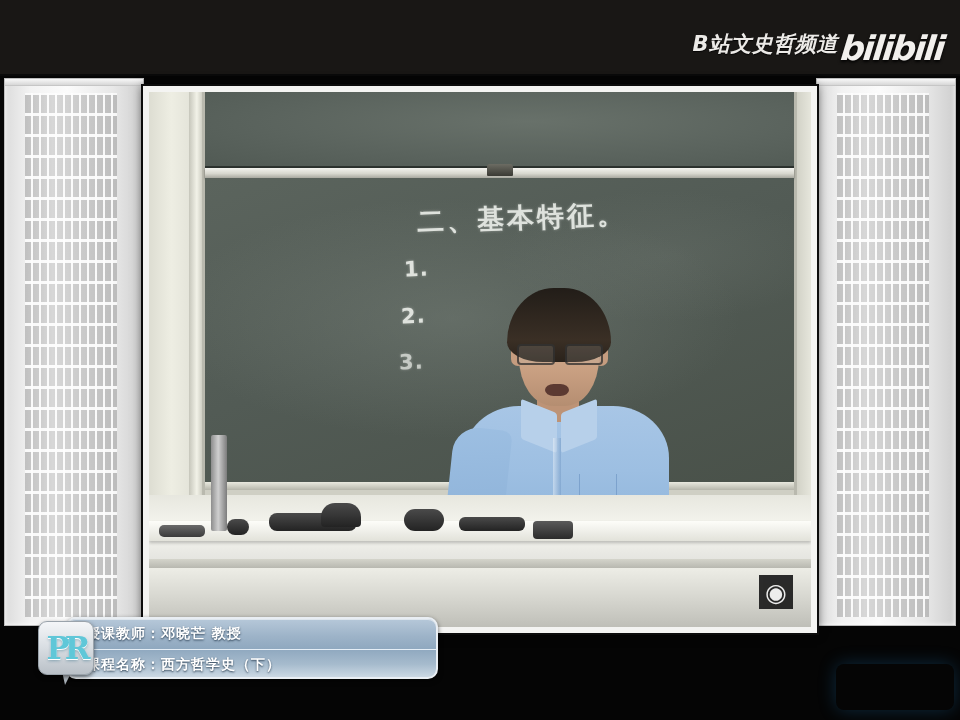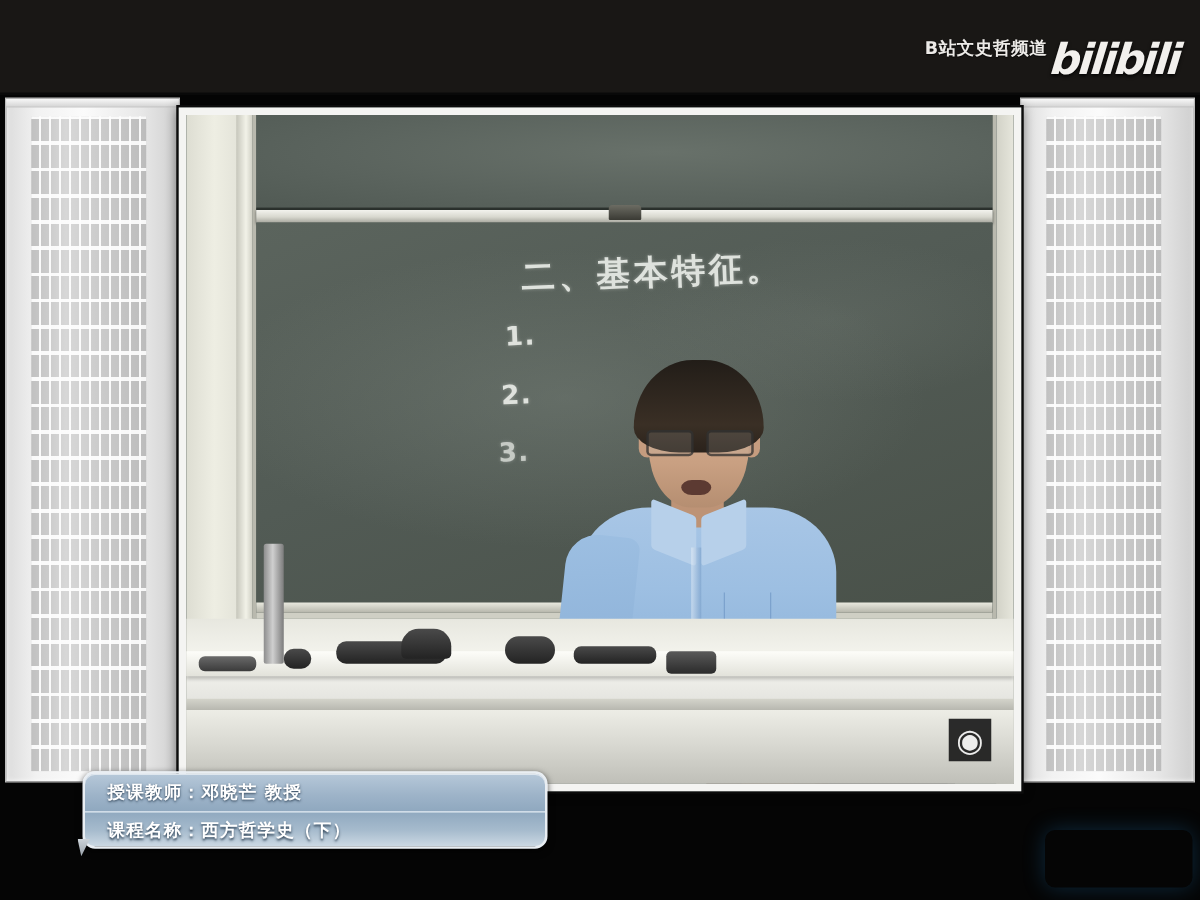--- a/index.html
+++ b/index.html
@@ -15,23 +15,24 @@
 
   
   .top-banner{
     position:absolute; left:0; top:0; width:960px; height:76px;
     background:#191715;
     border-bottom:2px solid #0a0a0a;
     overflow:hidden;
   }
   .channel-title{
     position:absolute; right:122px; top:30px;
-    font-size:14px; font-weight:bold; color:#eceae7;
+    font-size:21px; font-weight:bold; color:#eceae7;
     letter-spacing:0.5px; white-space:nowrap;
     text-shadow:0 1px 1px rgba(0,0,0,.8);
+    font-style:italic;
   }
   .date-stamp{
     position:absolute; right:10px; top:12px;
     font-size:26px; font-weight:bold; color:#c9bfae;
     letter-spacing:-1px; white-space:nowrap;
     font-family:"DejaVu Sans","Liberation Sans",sans-serif;
     text-shadow:0 1px 2px rgba(0,0,0,.9);
     opacity:.92;
   }
   .bili-logo{
@@ -446,17 +447,20 @@
   <div class="caption-wrap">
     <div class="caption-box">
       <div class="caption-row">
         <span class="caption-text">授课教师：邓晓芒 教授</span>
       </div>
       <div class="caption-row">
         <span class="caption-text">课程名称：西方哲学史（下）</span>
       </div>
     </div>
     <div class="caption-logo-tail"></div>
+    <div class="caption-logo">
+      <span class="caption-logo-text">PR</span>
+    </div>
   </div>
 
   <div class="able-glow"></div>
 
 </div>
 
 </body></html>

